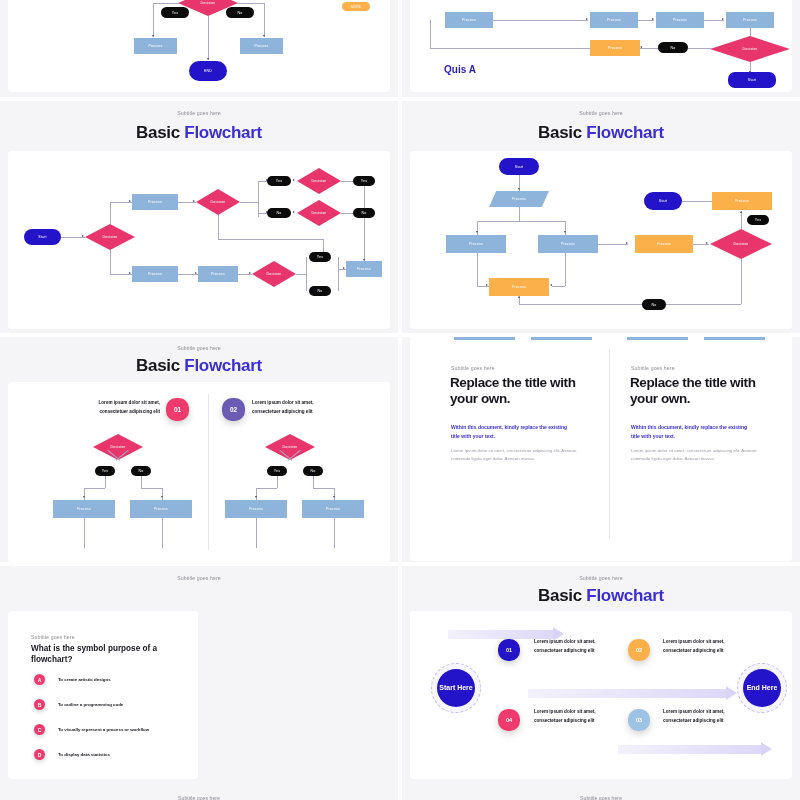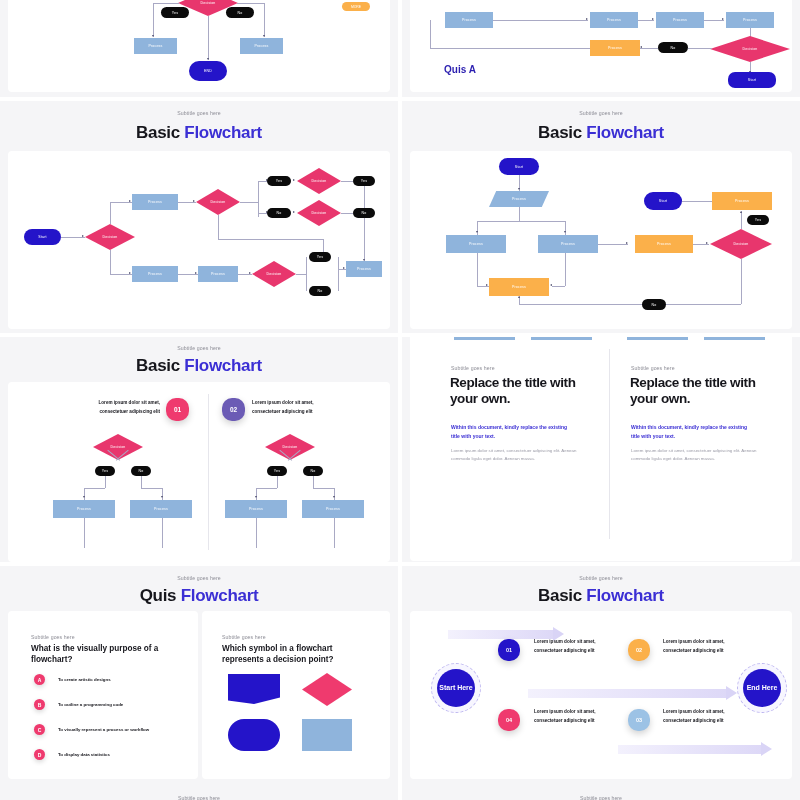--- a/index.html
+++ b/index.html
@@ -492,58 +492,43 @@
 
       <div class="sub" style="position:absolute;left:221px;top:66px;text-align:left;">Subtitle goes here</div>
       <div class="bigtitle" style="position:absolute;left:220px;top:76px;width:152px;">Replace the title with your own.</div>
       <div class="bluelead" style="position:absolute;left:221px;top:124px;width:120px;">Within this document, kindly replace the existing title with your text.</div>
       <div class="bodytxt" style="position:absolute;left:221px;top:148px;width:128px;">Lorem ipsum dolor sit amet, consectetuer adipiscing elit. Aenean commodo ligula eget dolor. Aenean massa.</div>
     </div>
   </div>
 
   <div class="slide">
     <div class="sub" style="position:absolute;top:9px;left:0;right:0;">Subtitle goes here</div>
-    <div class="title" style="position:absolute;top:20px;left:0;right:0;">
-      <span>Quis</span>
-      <span class="accent">Flowchart</span>
-    </div>
 
     <div class="card" style="top:45px; left:8px; width:190px; height:168px;">
       <div class="sub" style="position:absolute;left:23px;top:23px;text-align:left;">Subtitle goes here</div>
-      <div class="qtitle" style="position:absolute;left:23px;top:33px;width:130px;">What is the visually purpose of a flowchart?</div>
+      <div class="qtitle" style="position:absolute;left:23px;top:33px;width:130px;">What is the symbol purpose of a flowchart?</div>
 
       <div class="ansrow" style="left:26px;top:63px;">
         <span class="ansbadge">A</span>
         <span class="anstxt">To create artistic designs</span>
       </div>
       <div class="ansrow" style="left:26px;top:88px;">
         <span class="ansbadge">B</span>
         <span class="anstxt">To outline a programming code</span>
       </div>
       <div class="ansrow" style="left:26px;top:113px;">
         <span class="ansbadge">C</span>
         <span class="anstxt">To visually represent a process or workflow</span>
       </div>
       <div class="ansrow" style="left:26px;top:138px;">
         <span class="ansbadge">D</span>
         <span class="anstxt">To display data statistics</span>
       </div>
     </div>
 
-    <div class="card" style="top:45px; left:202px; width:188px; height:168px;">
-      <div class="sub" style="position:absolute;left:20px;top:23px;text-align:left;">Subtitle goes here</div>
-      <div class="qtitle" style="position:absolute;left:20px;top:33px;width:145px;">Which symbol in a flowchart represents a decision point?</div>
-
-      <div style="position:absolute;left:26px;top:63px;width:52px;height:30px;background:#2414c9;
-                  clip-path:polygon(0 0,100% 0,100% 78%,50% 100%,0 88%);"></div>
-      <div style="position:absolute;left:100px;top:62px;width:50px;height:33px;background:#ef3a6e;
-                  clip-path:polygon(50% 0,100% 50%,50% 100%,0 50%);"></div>
-      <div style="position:absolute;left:26px;top:108px;width:52px;height:32px;background:#2414c9;border-radius:16px;"></div>
-      <div style="position:absolute;left:100px;top:108px;width:50px;height:32px;background:#8fb4dc;"></div>
-    </div>
 
     <div class="footsub" style="bottom:11px;">Subtitle goes here</div>
   </div>
 
   <div class="slide">
     <div class="sub" style="position:absolute;top:9px;left:0;right:0;">Subtitle goes here</div>
     <div class="title" style="position:absolute;top:20px;left:0;right:0;">
       <span>Basic</span>
       <span class="accent">Flowchart</span>
     </div>

